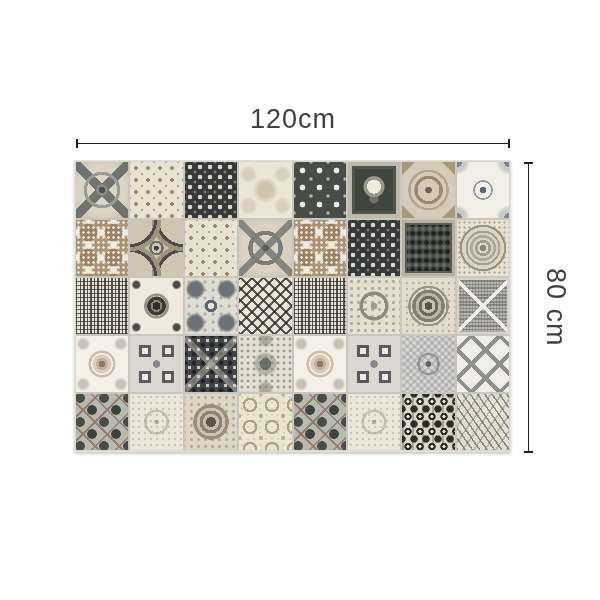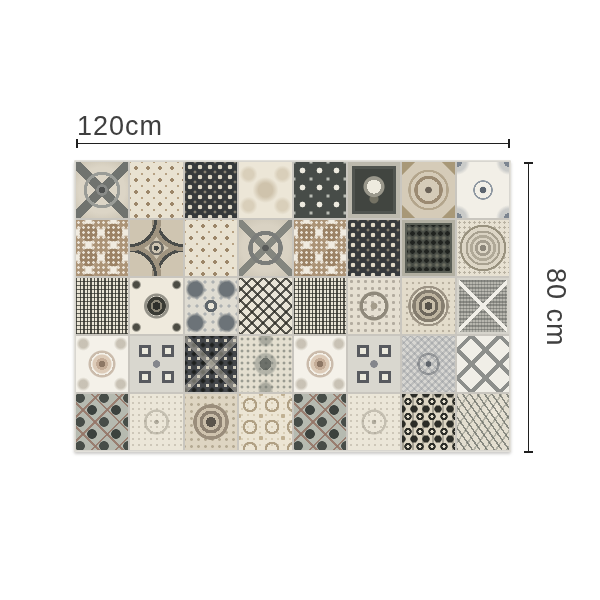--- a/index.html
+++ b/index.html
@@ -6,21 +6,21 @@
   body{
     width:600px;height:600px;position:relative;overflow:hidden;
     background:var(--background,#fff);
     font-family:"Liberation Sans","DejaVu Sans",sans-serif;
   }
   
   .dim-label{
     position:absolute;color:var(--label-text,#3f3f3f);
     font-size:27px;font-weight:300;letter-spacing:1px;
   }
-  #label-width{left:77px;top:111px;width:432px;text-align:left;}
+  #label-width{left:77px;top:104px;width:432px;text-align:center;}
   #label-height{
     left:538px;top:163px;height:289px;width:34px;
     display:flex;align-items:center;justify-content:center;
     writing-mode:vertical-rl;
   }
   .dim-line{position:absolute;}
   #dim-width{
     left:77px;top:143px;width:432px;height:0;
     border-top:1.4px solid var(--dim-line,#1f1f1f);
   }

